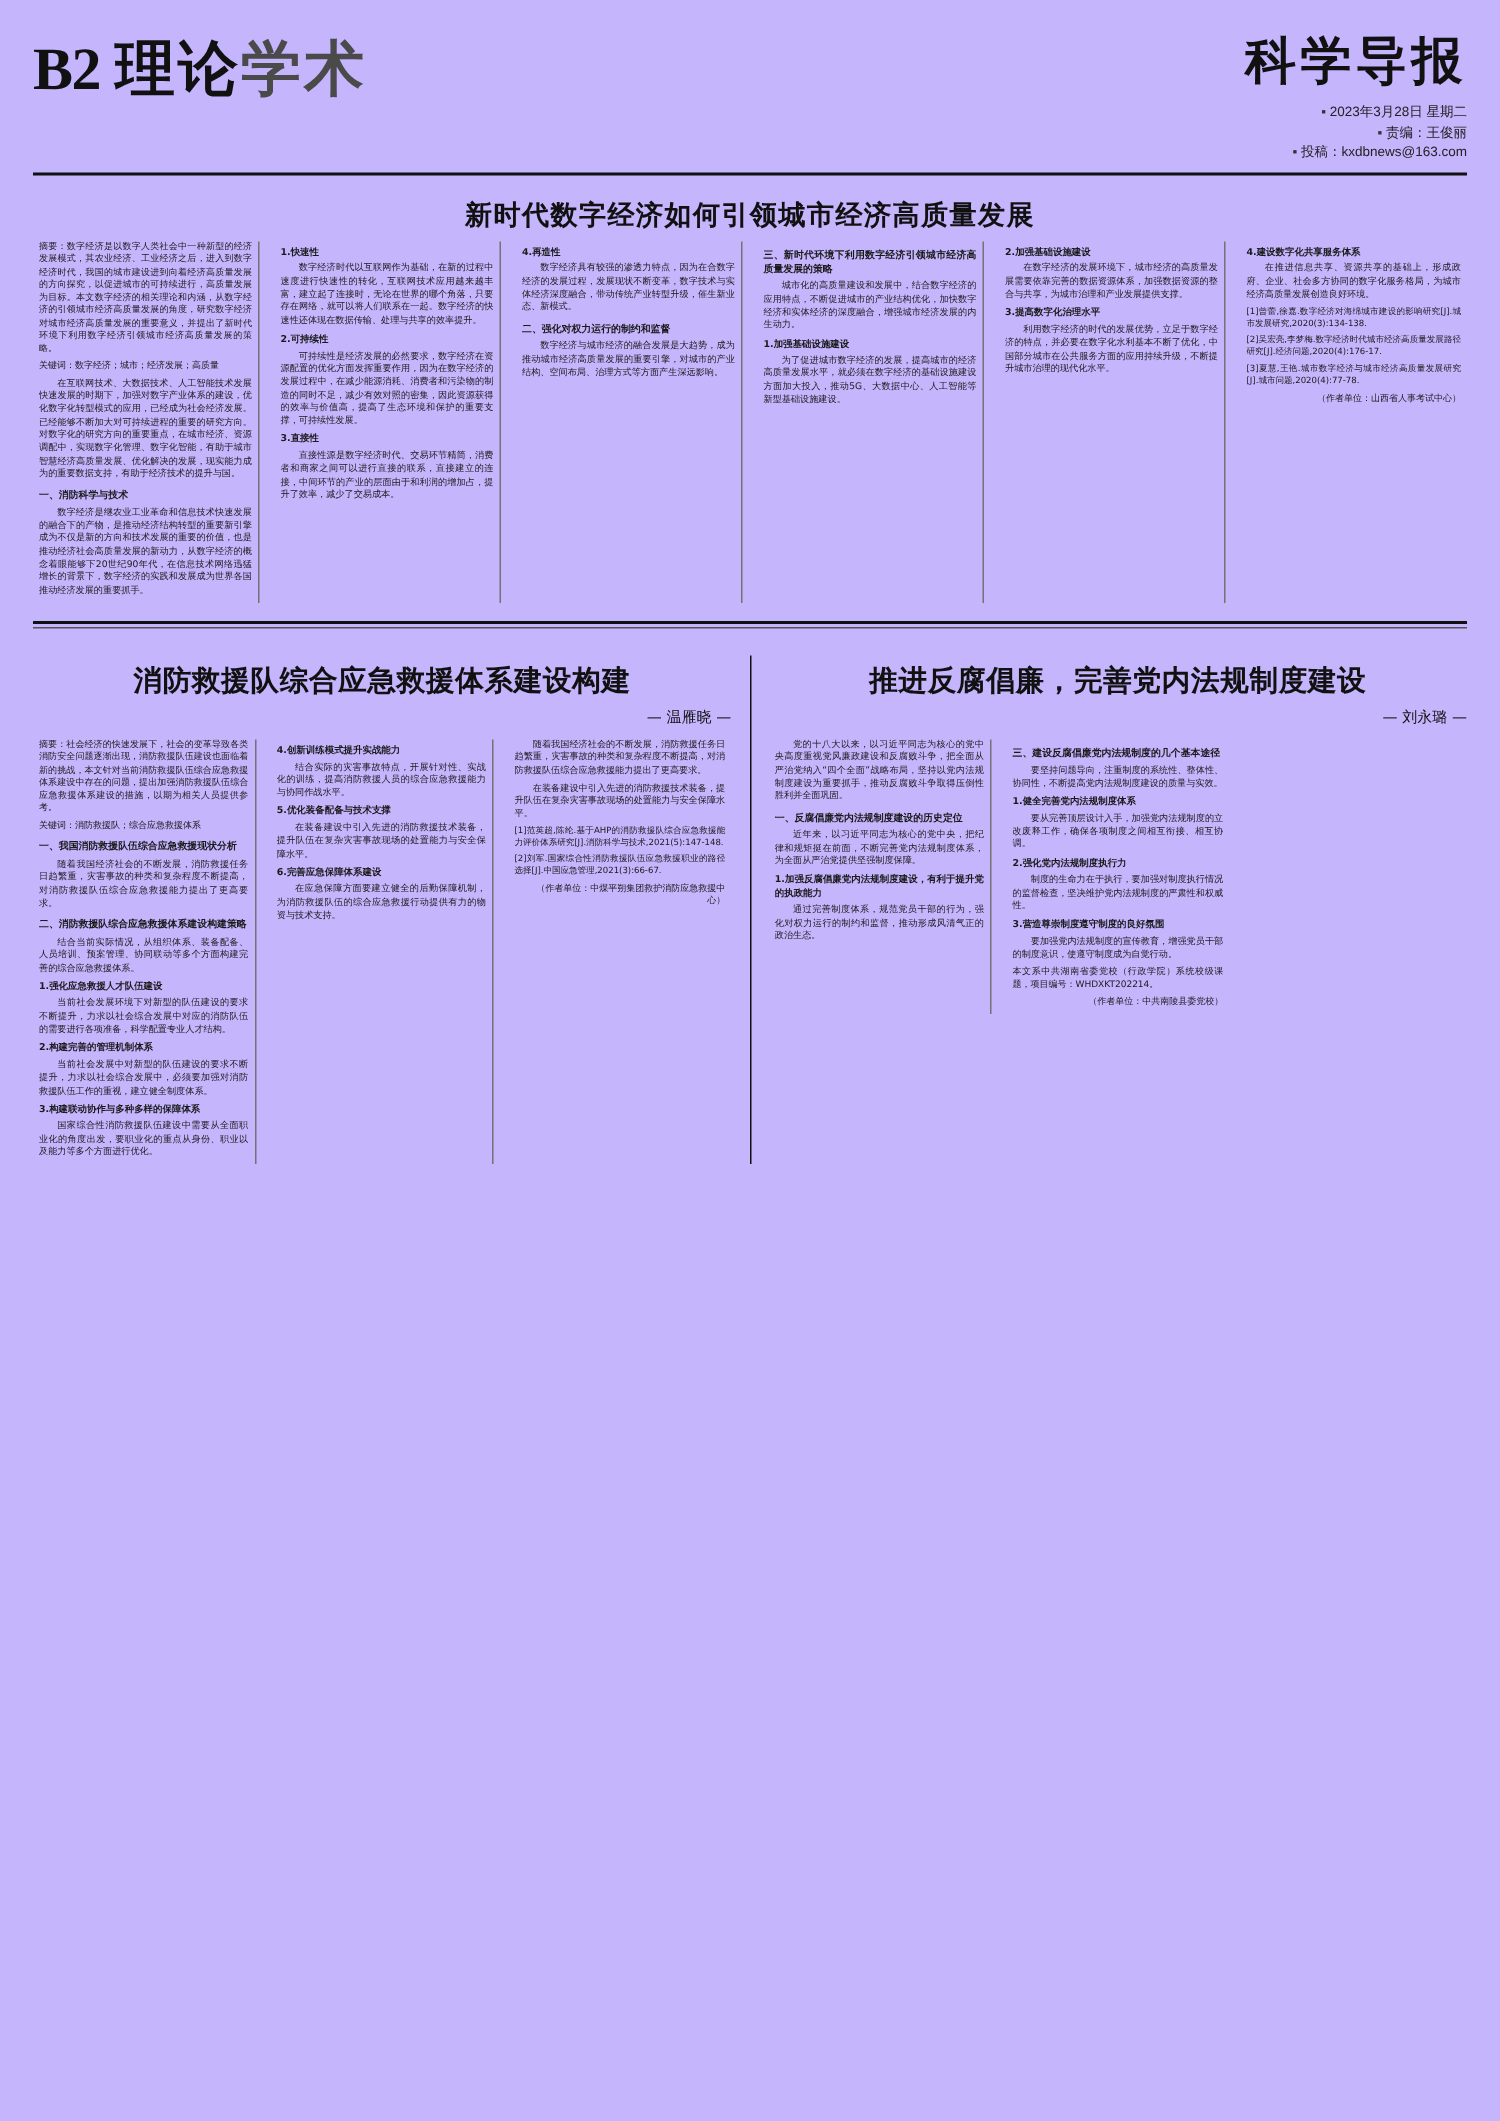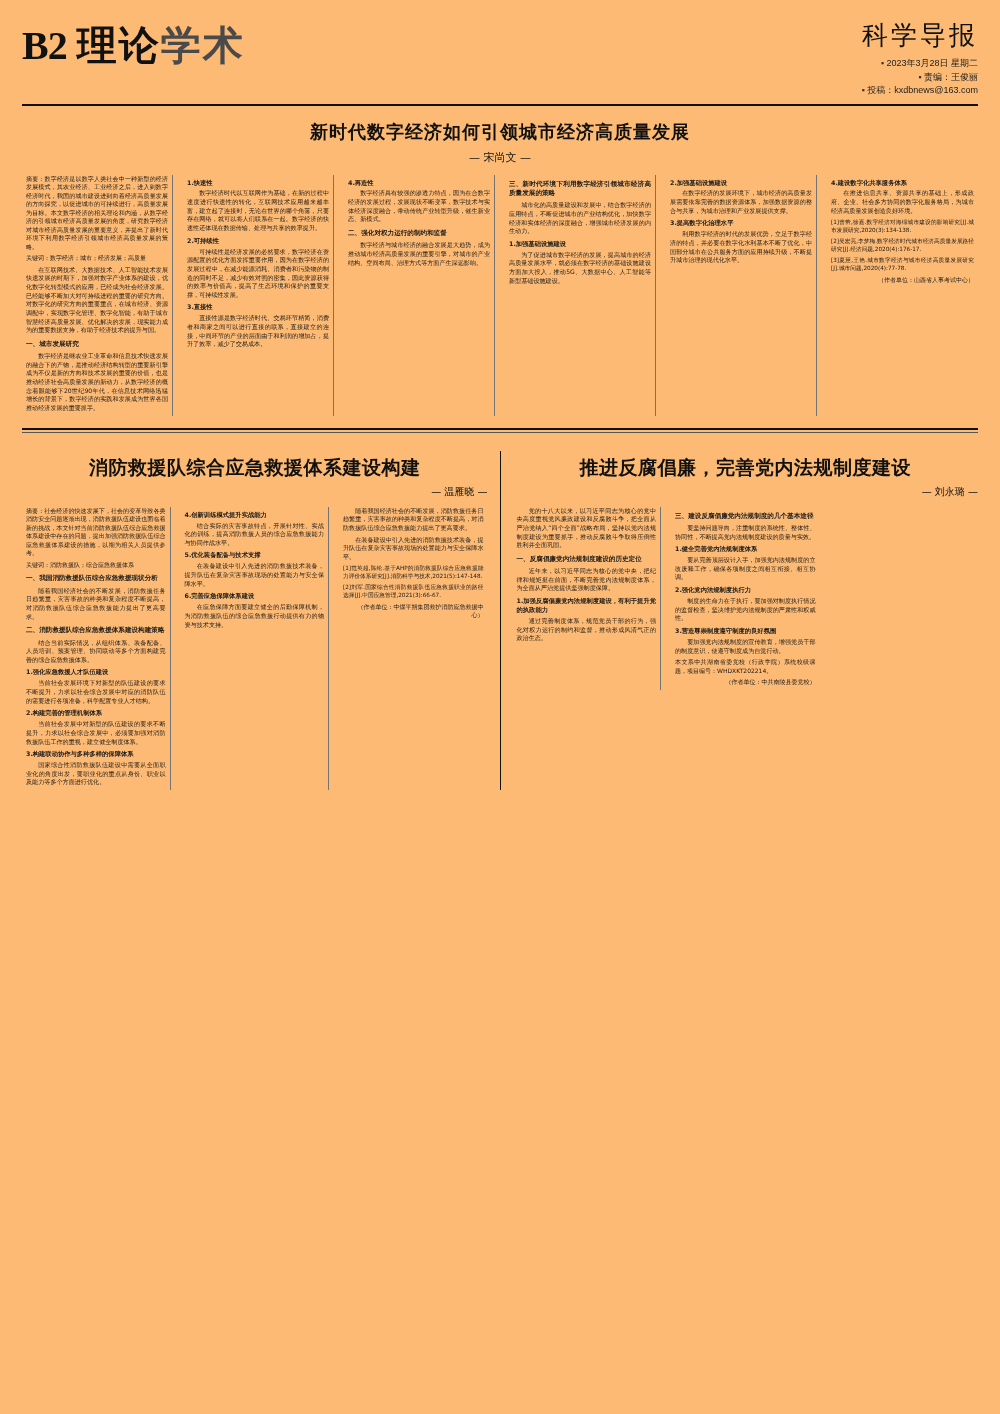--- a/index.html
+++ b/index.html
@@ -8,42 +8,42 @@
     background:#f3f1ec;
     font-family:"Liberation Serif", serif;
     color:#111;
     overflow:hidden;
   }
   .page{
     position:relative;
     width:1000px;height:1414px;
     box-sizing:border-box;
     padding:18px 22px 10px 22px;
-    background:#fdba74;
+    background:#c4b5fd;
   }
 
   
   .masthead{
     display:flex;align-items:flex-start;justify-content:space-between;
     border-bottom:2px solid #111;
     padding-bottom:6px;
   }
   .mh-left{display:flex;align-items:center;gap:10px;}
   .pagenum{
     font-size:40px;font-weight:bold;letter-spacing:-1px;
     font-family:"Liberation Serif", serif;
   }
   .section-title{
     font-size:40px;font-weight:bold;letter-spacing:2px;
     font-family:"DejaVu Serif", serif;
   }
   .section-title .faded{color:#4a4a4a;}
   .mh-right{text-align:right;font-family:"Liberation Sans",sans-serif;}
   .brand{
-    font-size:26px;font-weight:normal;letter-spacing:3px;
+    font-size:34px;font-weight:bold;letter-spacing:3px;
     font-family:"DejaVu Serif",serif;
     margin-bottom:4px;
   }
   .mh-meta{font-size:9px;line-height:1.5;color:#222;}
   .mh-meta div{white-space:nowrap;}
   .mh-meta .sq:before{content:"▪ ";color:#333;}
 
   
   .lead{
     margin-top:10px;
@@ -130,29 +130,28 @@
       <div class="mh-meta">
         <div class="sq">2023年3月28日 星期二</div>
         <div class="sq">责编：王俊丽</div>
         <div class="sq">投稿：kxdbnews@163.com</div>
       </div>
     </div>
   </div>
 
   <div class="lead">
     <h1 class="cjk">新时代数字经济如何引领城市经济高质量发展</h1>
-    <div class="byline cjk">宋尚文</div>
 
     <div class="cols c6">
 
       <div class="col cjk">
         <p class="abstract nohang">摘要：数字经济是以数字人类社会中一种新型的经济发展模式，其农业经济、工业经济之后，进入到数字经济时代，我国的城市建设进到向着经济高质量发展的方向探究，以促进城市的可持续进行，高质量发展为目标。本文数字经济的相关理论和内涵，从数字经济的引领城市经济高质量发展的角度，研究数字经济对城市经济高质量发展的重要意义，并提出了新时代环境下利用数字经济引领城市经济高质量发展的策略。</p>
         <p class="kw nohang">关键词：数字经济；城市；经济发展；高质量</p>
         <p>在互联网技术、大数据技术、人工智能技术发展快速发展的时期下，加强对数字产业体系的建设，优化数字化转型模式的应用，已经成为社会经济发展。已经能够不断加大对可持续进程的重要的研究方向。对数字化的研究方向的重要重点，在城市经济、资源调配中，实现数字化管理、数字化智能，有助于城市智慧经济高质量发展、优化解决的发展，现实能力成为的重要数据支持，有助于经济技术的提升与国。</p>
-        <h3>一、城市发展研究</h3>
+        <h3>一、消防科学与技术</h3>
         <p>数字经济是继农业工业革命和信息技术快速发展的融合下的产物，是推动经济结构转型的重要新引擎成为不仅是新的方向和技术发展的重要的价值，也是推动经济社会高质量发展的新动力，从数字经济的概念着眼能够下20世纪90年代，在信息技术网络迅猛增长的背景下，数字经济的实践和发展成为世界各国推动经济发展的重要抓手。</p>
       </div>
 
       <div class="col cjk">
         <h4>1.快速性</h4>
         <p>数字经济时代以互联网作为基础，在新的过程中速度进行快速性的转化，互联网技术应用越来越丰富，建立起了连接时，无论在世界的哪个角落，只要存在网络，就可以将人们联系在一起。数字经济的快速性还体现在数据传输、处理与共享的效率提升。</p>
         <h4>2.可持续性</h4>
         <p>可持续性是经济发展的必然要求，数字经济在资源配置的优化方面发挥重要作用，因为在数字经济的发展过程中，在减少能源消耗、消费者和污染物的制造的同时不足，减少有效对照的密集，因此资源获得的效率与价值高，提高了生态环境和保护的重要支撑，可持续性发展。</p>
         <h4>3.直接性</h4>
         <p>直接性源是数字经济时代、交易环节精简，消费者和商家之间可以进行直接的联系，直接建立的连接，中间环节的产业的层面由于和利润的增加占，提升了效率，减少了交易成本。</p>

